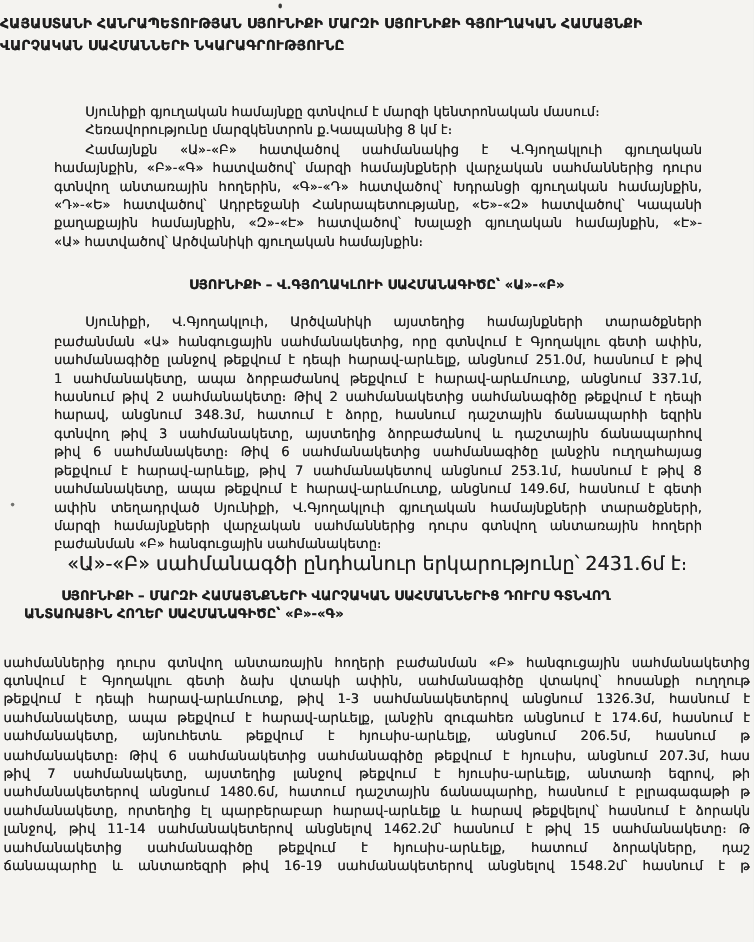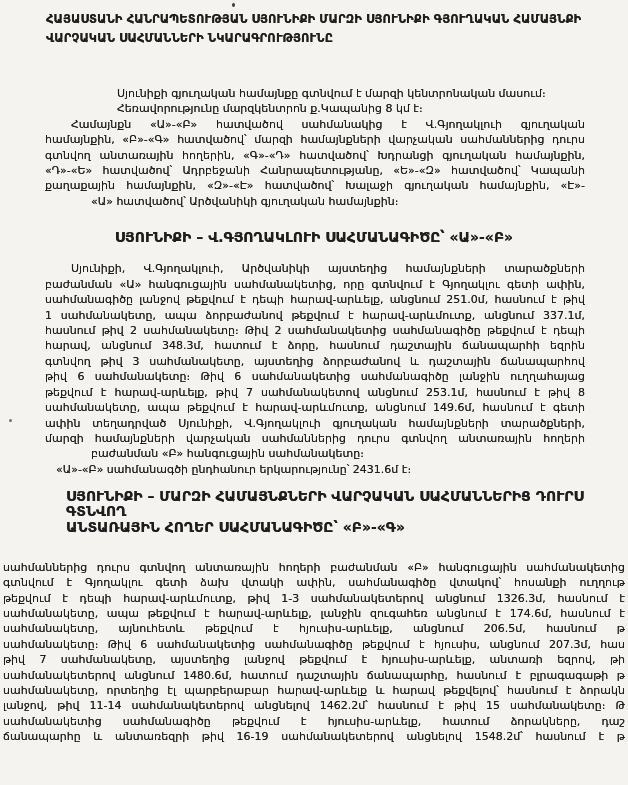--- a/index.html
+++ b/index.html
@@ -12,32 +12,32 @@
     font-family:"DejaVu Sans",sans-serif;
     color:#1e1e1e;
     text-shadow:0 0 .45px rgba(20,20,20,.75);
   }
   .title{margin-top:10px;text-align:center;font-weight:bold;font-size:11.5px;line-height:19px;letter-spacing:.1px;}
   .title .line{text-align:center;}
   .body-text{font-size:11px;line-height:15.4px;}
   .intro{margin:38px 43px 0 45px;}
   .p1{margin:16px 43px 0 45px;}
   .p2{margin:25px 3px 0 3px;}
-  .heading{font-weight:bold;font-size:14px;line-height:15.2px;text-align:center;margin:0 20px;}
+  .heading{font-weight:bold;font-size:11px;line-height:15.2px;text-align:center;margin:0 20px;}
   .h1{margin-top:21px;}
   .h2{margin-top:12px;}
   .heading .line{text-align:center;}
-  .total-line{margin:0 43px 0 45px;text-indent:11px;font-size:11px;line-height:15.4px;white-space:nowrap;}
+  .total-line{margin:0 43px 0 45px;text-indent:11px;font-size:16px;line-height:15.4px;white-space:nowrap;}
   .line{
     text-align:justify;
     text-align-last:justify;
     white-space:normal;
     overflow:hidden;
   }
-  .line.no-just{text-align:left;text-align-last:left;padding-left:46px;}
+  .line.no-just{text-align:left;text-align-last:left;}
   .line.indent{text-indent:26px;}
   .artifact-dot{position:absolute;background:#3a3a38;border-radius:50%;}
   .dot-top{left:232px;top:3px;width:3px;height:4px;}
   .dot-left{left:9px;top:419px;width:3px;height:3px;opacity:.7;}
 </style>
 </head>
 <body>
 
 <div class="page">
   <span class="artifact-dot dot-top"></span>
@@ -73,21 +73,21 @@
       <div class="line">թեքվում է հարավ-արևելք, թիվ 7 սահմանակետով անցնում 253.1մ, հասնում է թիվ 8</div>
       <div class="line">սահմանակետը, ապա թեքվում է հարավ-արևմուտք, անցնում 149.6մ, հասնում է գետի</div>
       <div class="line">ափին տեղադրված Սյունիքի, Վ.Գյողակլուի գյուղական համայնքների տարածքների,</div>
       <div class="line">մարզի համայնքների վարչական սահմաններից դուրս գտնվող անտառային հողերի</div>
       <div class="line no-just">բաժանման «Բ» հանգուցային սահմանակետը։</div>
     </div>
 
   <div class="total-line">«Ա»-«Բ» սահմանագծի ընդհանուր երկարությունը՝ 2431.6մ է։</div>
 
   <div class="heading h2">
-      <div class="line no-just" style="text-align: left;">ՍՅՈՒՆԻՔԻ – ՄԱՐԶԻ ՀԱՄԱՅՆՔՆԵՐԻ ՎԱՐՉԱԿԱՆ ՍԱՀՄԱՆՆԵՐԻՑ ԴՈՒՐՍ ԳՏՆՎՈՂ</div>
+      <div class="line no-just" style="text-align: left; margin-left: 31px;">ՍՅՈՒՆԻՔԻ – ՄԱՐԶԻ ՀԱՄԱՅՆՔՆԵՐԻ ՎԱՐՉԱԿԱՆ ՍԱՀՄԱՆՆԵՐԻՑ ԴՈՒՐՍ ԳՏՆՎՈՂ</div>
       <div class="line no-just" style="text-align: center;">ԱՆՏԱՌԱՅԻՆ ՀՈՂԵՐ ՍԱՀՄԱՆԱԳԻԾԸ՝ «Բ»-«Գ»</div>
     </div>
 
   <div class="body-text p2">
       <div class="line">սահմաններից դուրս գտնվող անտառային հողերի բաժանման «Բ» հանգուցային սահմանակետից</div>
       <div class="line">գտնվում է Գյողակլու գետի ձախ վտակի ափին, սահմանագիծը վտակով՝ հոսանքի ուղղութ</div>
       <div class="line">թեքվում է դեպի հարավ-արևմուտք, թիվ 1-3 սահմանակետերով անցնում 1326.3մ, հասնում է</div>
       <div class="line">սահմանակետը, ապա թեքվում է հարավ-արևելք, լանջին զուգահեռ անցնում է 174.6մ, հասնում է</div>
       <div class="line">սահմանակետը, այնուհետև թեքվում է հյուսիս-արևելք, անցնում 206.5մ, հասնում թ</div>
       <div class="line">սահմանակետը։ Թիվ 6 սահմանակետից սահմանագիծը թեքվում է հյուսիս, անցնում 207.3մ, հաս</div>

